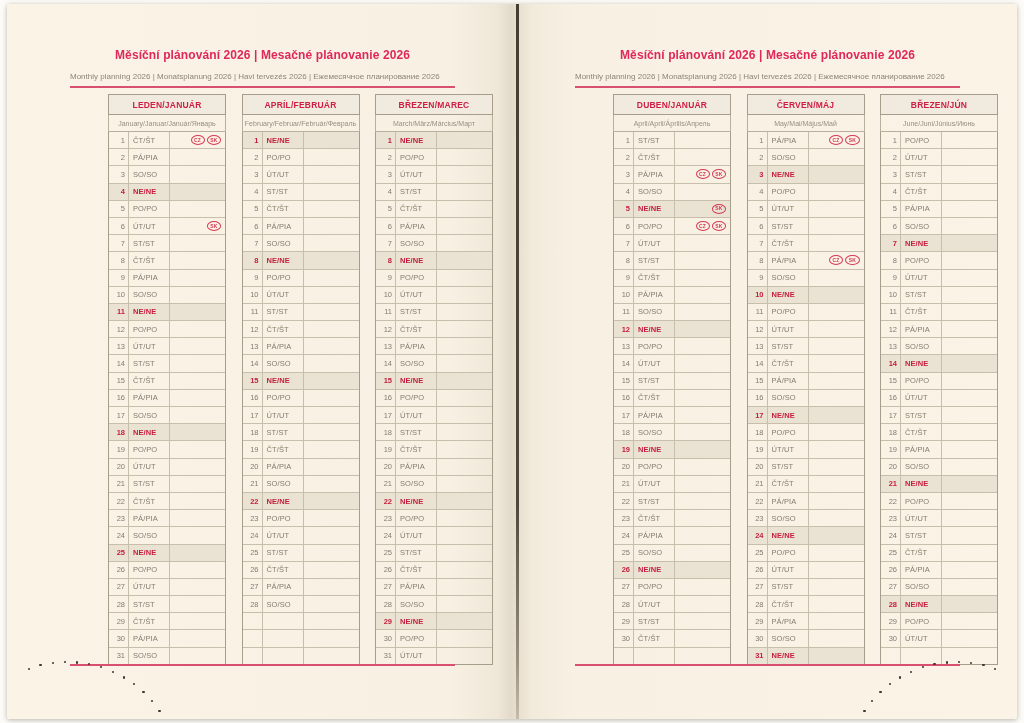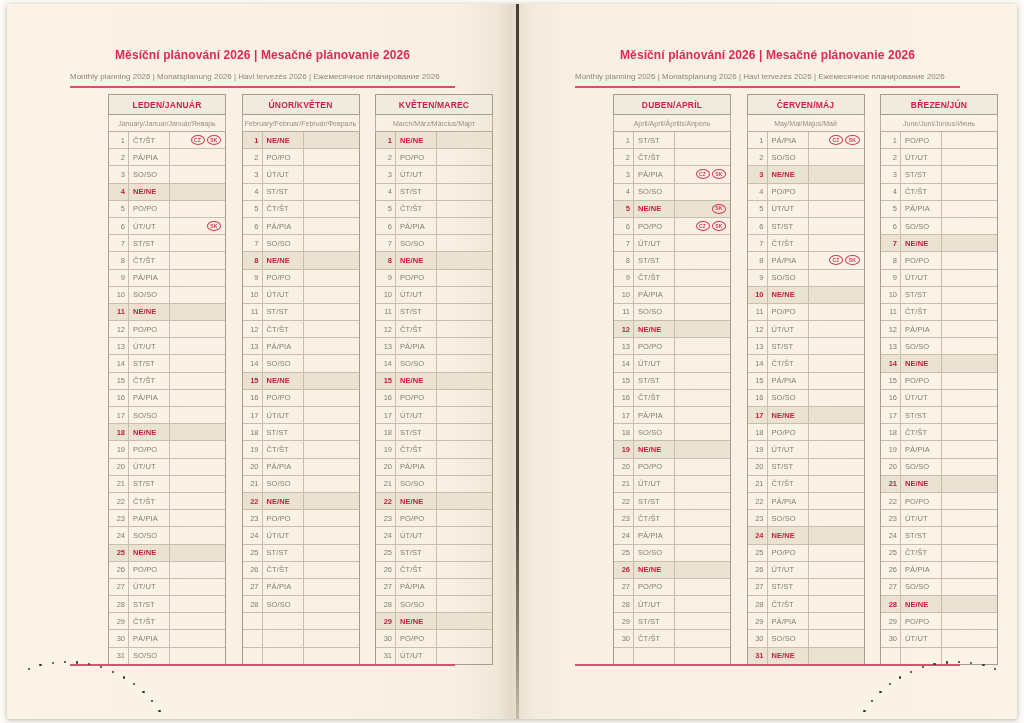--- a/index.html
+++ b/index.html
@@ -216,21 +216,21 @@
                 <span class="c-note"></span>
               </div>
               <div class="row">
                 <span class="c-num">31</span>
                 <span class="c-day">SO/SO</span>
                 <span class="c-note"></span>
               </div>
             </div>
           </div>
           <div class="month">
-            <div class="m-head">ÚNOR/KVĚTEN</div>
+            <div class="m-head">APRÍL/FEBRUÁR</div>
             <div class="m-lang">February/Februar/Február/Февраль</div>
             <div class="m-grid">
               <div class="row sun">
                 <span class="c-num">1</span>
                 <span class="c-day">NE/NE</span>
                 <span class="c-note"></span>
               </div>
               <div class="row">
                 <span class="c-num">2</span>
                 <span class="c-day">PO/PO</span>
@@ -377,21 +377,21 @@
                 <span class="c-note"></span>
               </div>
               <div class="row">
                 <span class="c-num"></span>
                 <span class="c-day"></span>
                 <span class="c-note"></span>
               </div>
             </div>
           </div>
           <div class="month">
-            <div class="m-head">KVĚTEN/MAREC</div>
+            <div class="m-head">BŘEZEN/MAREC</div>
             <div class="m-lang">March/März/Március/Март</div>
             <div class="m-grid">
               <div class="row sun">
                 <span class="c-num">1</span>
                 <span class="c-day">NE/NE</span>
                 <span class="c-note"></span>
               </div>
               <div class="row">
                 <span class="c-num">2</span>
                 <span class="c-day">PO/PO</span>
@@ -564,21 +564,21 @@
       </div>
   </div>
 
   <div class="page page-right">
     <div class="content">
       <div class="title">Měsíční plánování 2026 | Mesačné plánovanie 2026</div>
       <div class="subtitle">Monthly planning 2026 | Monatsplanung 2026 | Havi tervezés 2026 | Ежемесячное планирование 2026</div>
       <div class="rule top"></div>
       <div class="months">
           <div class="month">
-            <div class="m-head">DUBEN/APRÍL</div>
+            <div class="m-head">DUBEN/JANUÁR</div>
             <div class="m-lang">April/April/Április/Апрель</div>
             <div class="m-grid">
               <div class="row">
                 <span class="c-num">1</span>
                 <span class="c-day">ST/ST</span>
                 <span class="c-note"></span>
               </div>
               <div class="row">
                 <span class="c-num">2</span>
                 <span class="c-day">ČT/ŠT</span>

